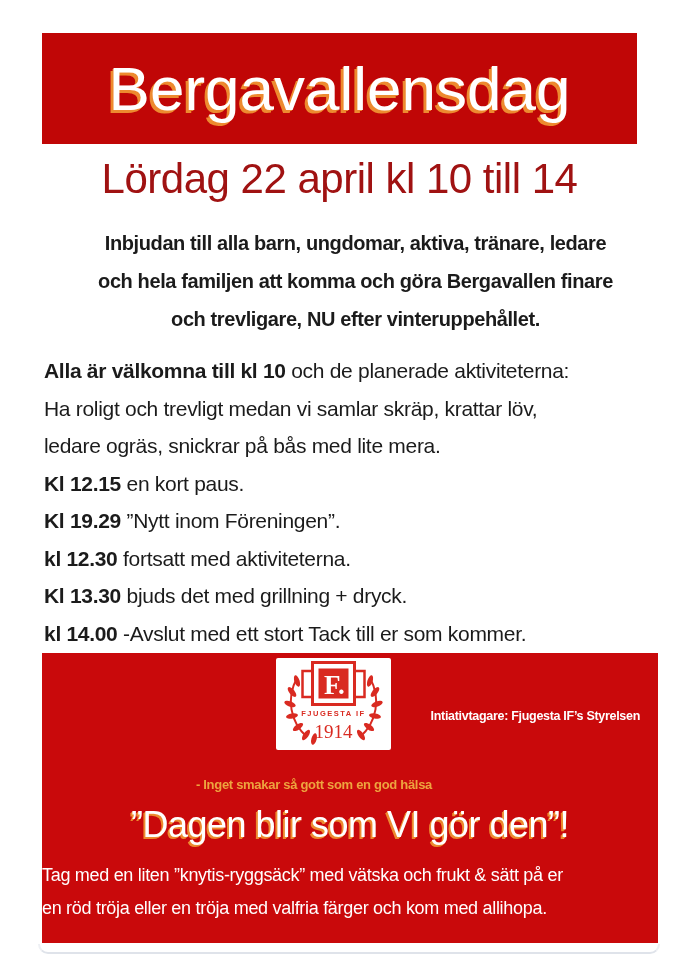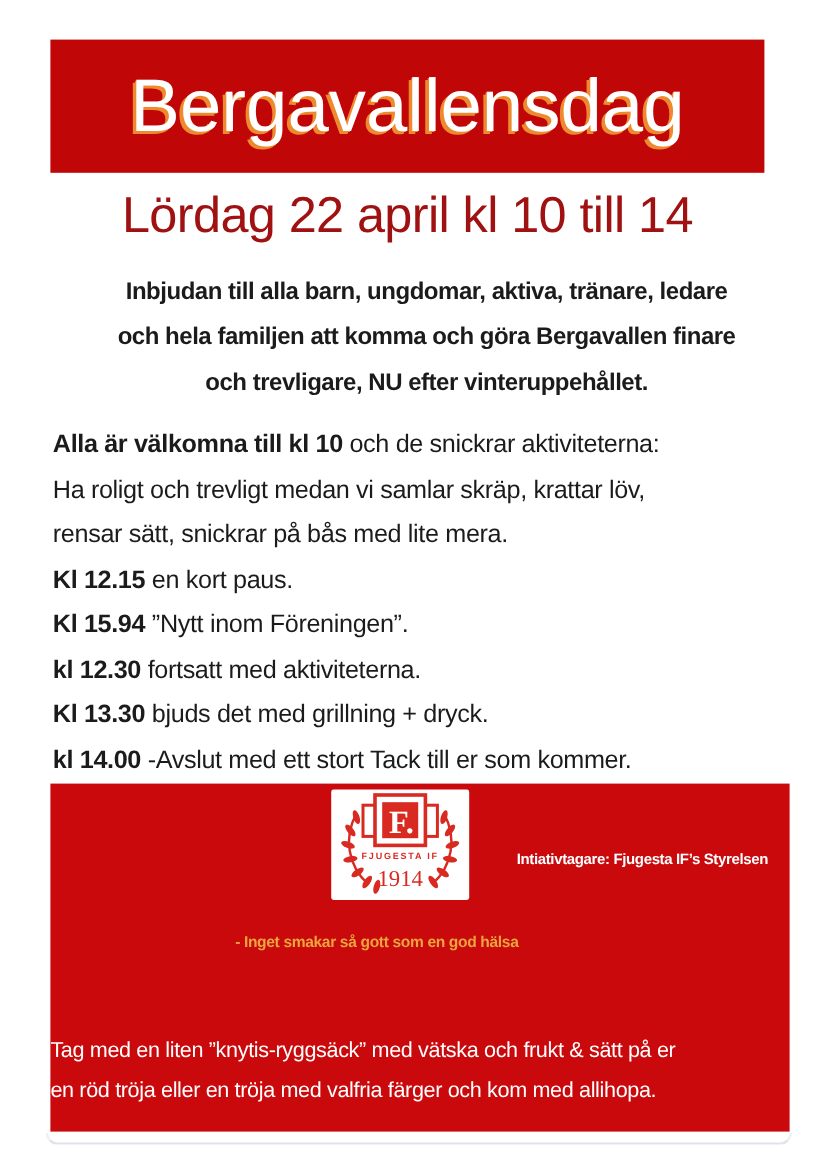--- a/index.html
+++ b/index.html
@@ -95,25 +95,25 @@
 
   <div class="date-line">Lördag 22 april kl 10 till 14</div>
 
   <div class="intro">
     <div>Inbjudan till alla barn, ungdomar, aktiva, tränare, ledare</div>
     <div>och hela familjen att komma och göra Bergavallen finare</div>
     <div>och trevligare, NU efter vinteruppehållet.</div>
   </div>
 
   <div class="body-col">
-    <div><b>Alla är välkomna till kl 10</b><span> och de snickrar aktiviteterna:</span></div>
+    <div><b>Alla är välkomna till kl 10</b><span> och de planerade aktiviteterna:</span></div>
     <div>Ha roligt och trevligt medan vi samlar skräp, krattar löv,</div>
-    <div>rensar sätt, snickrar på bås med lite mera.</div>
+    <div>ledare ogräs, snickrar på bås med lite mera.</div>
     <div><b>Kl 12.15</b> <span>en kort paus.</span></div>
-    <div><b>Kl 15.94</b> <span>”Nytt inom Föreningen”.</span></div>
+    <div><b>Kl 19.29</b> <span>”Nytt inom Föreningen”.</span></div>
     <div><b>kl 12.30</b> <span>fortsatt med aktiviteterna.</span></div>
     <div><b>Kl 13.30</b> <span>bjuds det med grillning + dryck.</span></div>
     <div><b>kl 14.00</b> <span>-Avslut med ett stort Tack till er som kommer.</span></div>
   </div>
 
   <div class="footer">
 
     <div class="logo">
       <svg viewBox="0 0 115 92" xmlns="http://www.w3.org/2000/svg">
 
@@ -147,20 +147,21 @@
         </g>
         <text x="57.5" y="58" text-anchor="middle" font-family="Liberation Sans, sans-serif" font-weight="bold" font-size="7.5" letter-spacing="1.5" fill="#d92a21">FJUGESTA IF</text>
         <text x="57.5" y="80" text-anchor="middle" font-family="Liberation Serif, serif" font-size="19" fill="#d92a21">1914</text>
       </svg>
     </div>
 
     <div class="initiator">Intiativtagare: Fjugesta IF’s Styrelsen</div>
 
     <div class="tagline">- Inget smakar så gott som en god hälsa</div>
 
+    <div class="quote">”Dagen blir som VI gör den”!</div>
 
     <div class="footer-lines">
       <div>Tag med en liten ”knytis-ryggsäck” med vätska och frukt &amp; sätt på er</div>
       <div>en röd tröja eller en tröja med valfria färger och kom med allihopa.</div>
     </div>
 
   </div>
 
   <div class="bottom-hint"></div>
 

